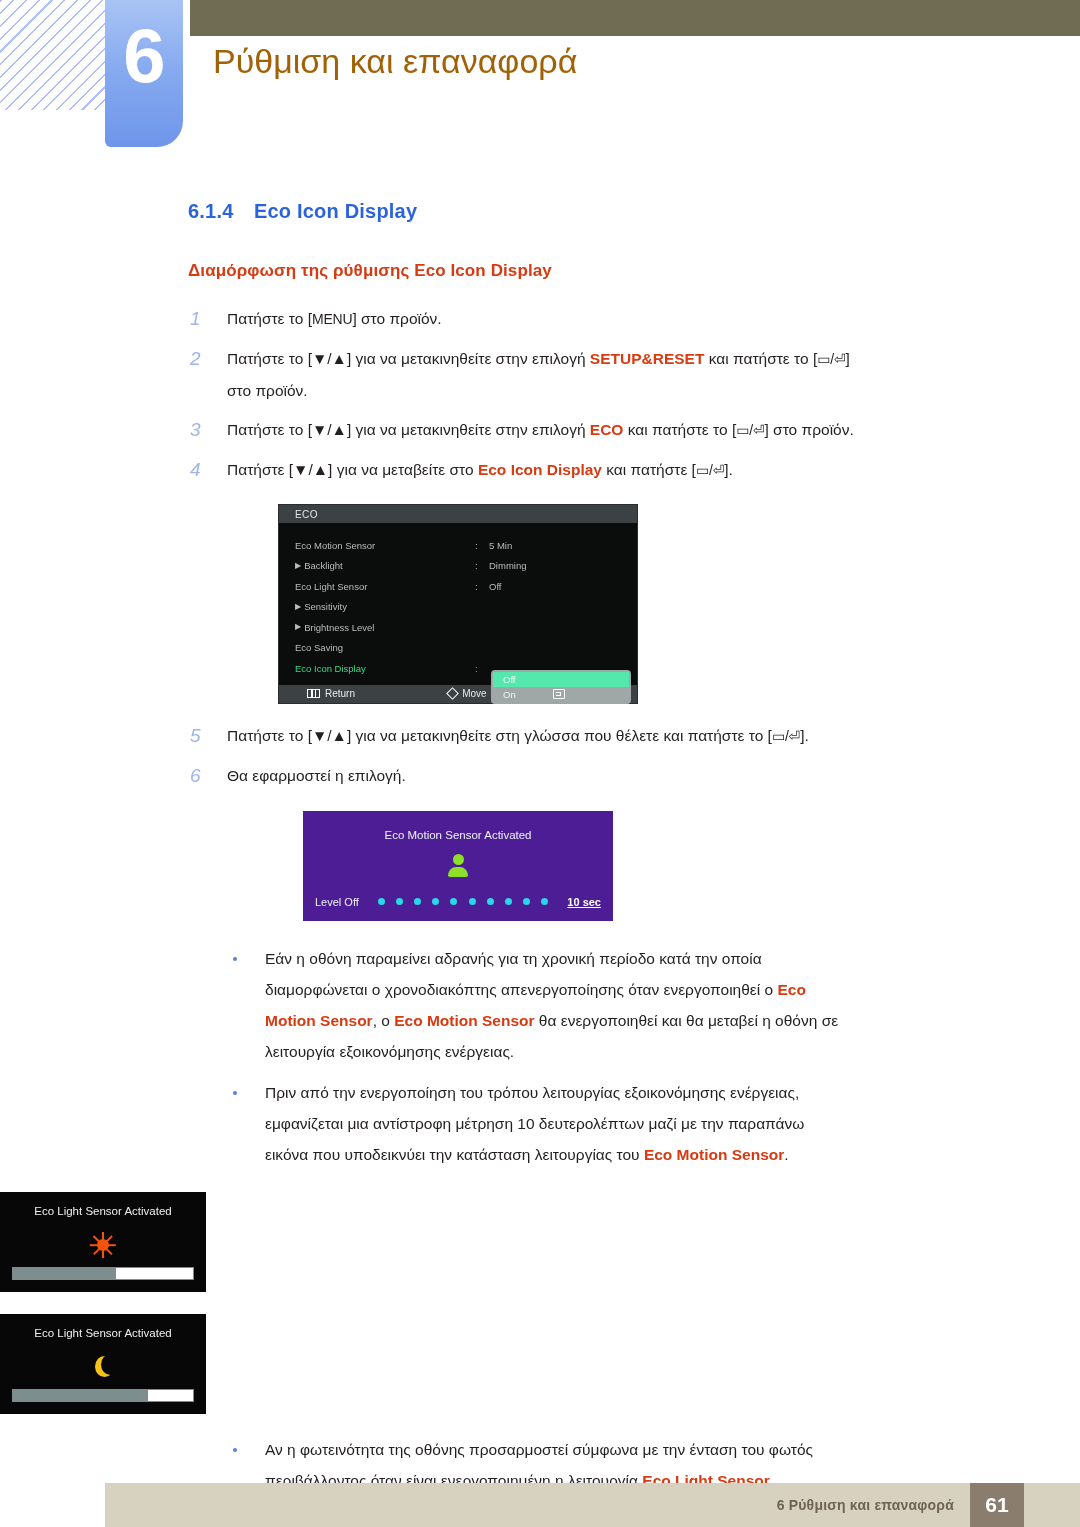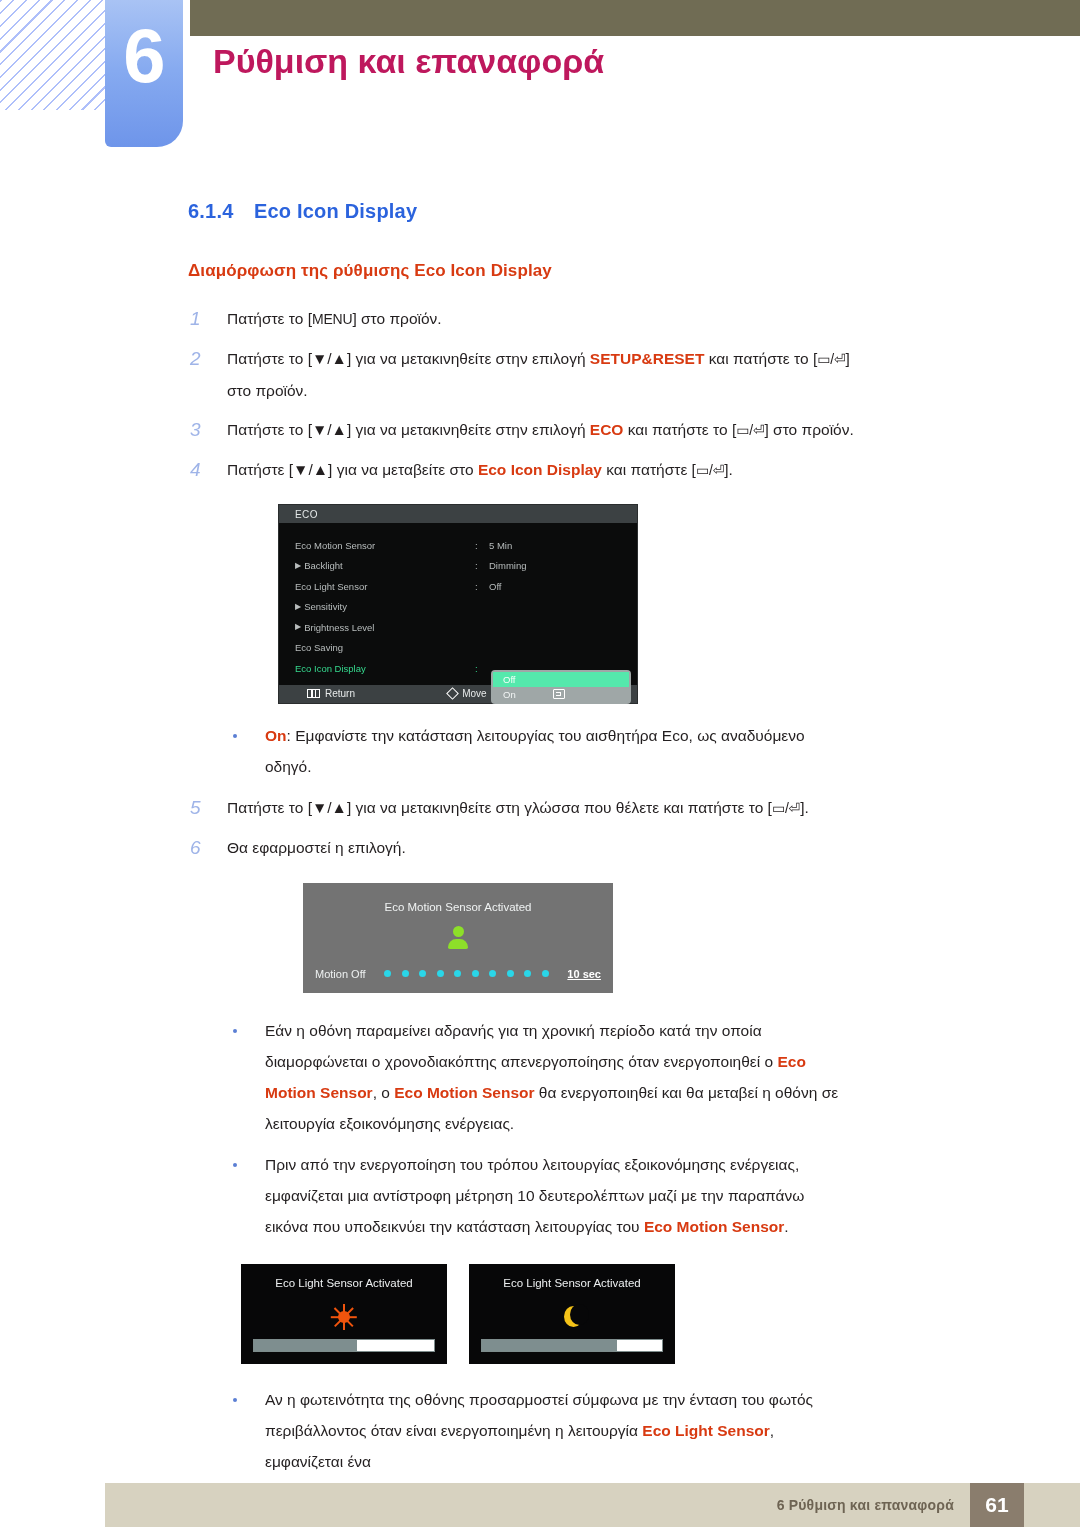--- a/index.html
+++ b/index.html
@@ -62,22 +62,22 @@
     font-weight: bold;
     color: #ffffff;
     line-height: 1;
     letter-spacing: -1px;
   }
   .chapter-title {
     position: absolute;
     top: 42px;
     left: 213px;
     font-size: 34px;
-    font-weight: bold;
-    color: #be185d;
+    font-weight: normal;
+    color: #a16207;
     letter-spacing: 0px;
     white-space: nowrap;
   }
 
   
   .content {
     position: absolute;
     top: 200px;
     left: 0;
     width: 916px;
@@ -284,21 +284,21 @@
     border: 1.5px solid #ffffff;
     border-left: none;
     box-sizing: border-box;
   }
 
   
   .motion-panel {
     width: 310px;
     height: 110px;
     margin: 20px auto 0 auto;
-    background: #737373;
+    background: #4c1d95;
     position: relative;
     font-size: 11px;
     color: #eef1f1;
   }
   .motion-title {
     position: absolute;
     top: 18px; left: 0; right: 0;
     text-align: center;
     font-size: 11.5px;
     color: #f0f3f3;
@@ -346,20 +346,21 @@
     background: #2ad6e8;
   }
   .power-sec { font-size: 11px; font-weight: bold; color: #ffffff; white-space: nowrap; text-decoration: underline; }
 
   
   .light-row {
     display: flex;
     justify-content: center;
     gap: 22px;
     margin-top: 22px;
+    flex-direction: column;
   }
   .light-panel {
     width: 206px;
     height: 100px;
     background: #070708;
     position: relative;
   }
   .light-title {
     position: absolute;
     top: 13px; left: 0; right: 0;
@@ -549,42 +550,39 @@
         <span>Move</span>
       </div>
       <div class="osd-foot-item f3">
         <span class="ico-enter"></span>
         <span>Enter</span>
       </div>
     </div>
   </div>
 
   <ul class="bullets" style="margin-top:16px;">
-    <li>
-      <span class="kw">On</span><span>: Εμφανίστε την κατάσταση λειτουργίας του αισθητήρα Eco, ως αναδυόμενο οδηγό.</span>
-    </li>
   </ul>
 
   <ol class="steps" style="margin-top:6px;">
     <li>
       <span class="step-num">5</span><span>Πατήστε το [▼/▲] για να μετακινηθείτε στη γλώσσα που θέλετε και πατήστε το [</span><span class="mono-key">▭/⏎</span><span>].</span>
     </li>
     <li>
       <span class="step-num">6</span><span>Θα εφαρμοστεί η επιλογή.</span>
     </li>
   </ol>
 
   <div class="motion-panel">
     <div class="motion-title">Eco Motion Sensor Activated</div>
     <div class="person-icon">
       <div class="person-head"></div>
       <div class="person-body"></div>
     </div>
     <div class="power-row">
-      <span class="power-label">Motion Off</span>
+      <span class="power-label">Level Off</span>
       <span class="dots">
         <span class="dot"></span>
         <span class="dot"></span>
         <span class="dot"></span>
         <span class="dot"></span>
         <span class="dot"></span>
         <span class="dot"></span>
         <span class="dot"></span>
         <span class="dot"></span>
         <span class="dot"></span>

